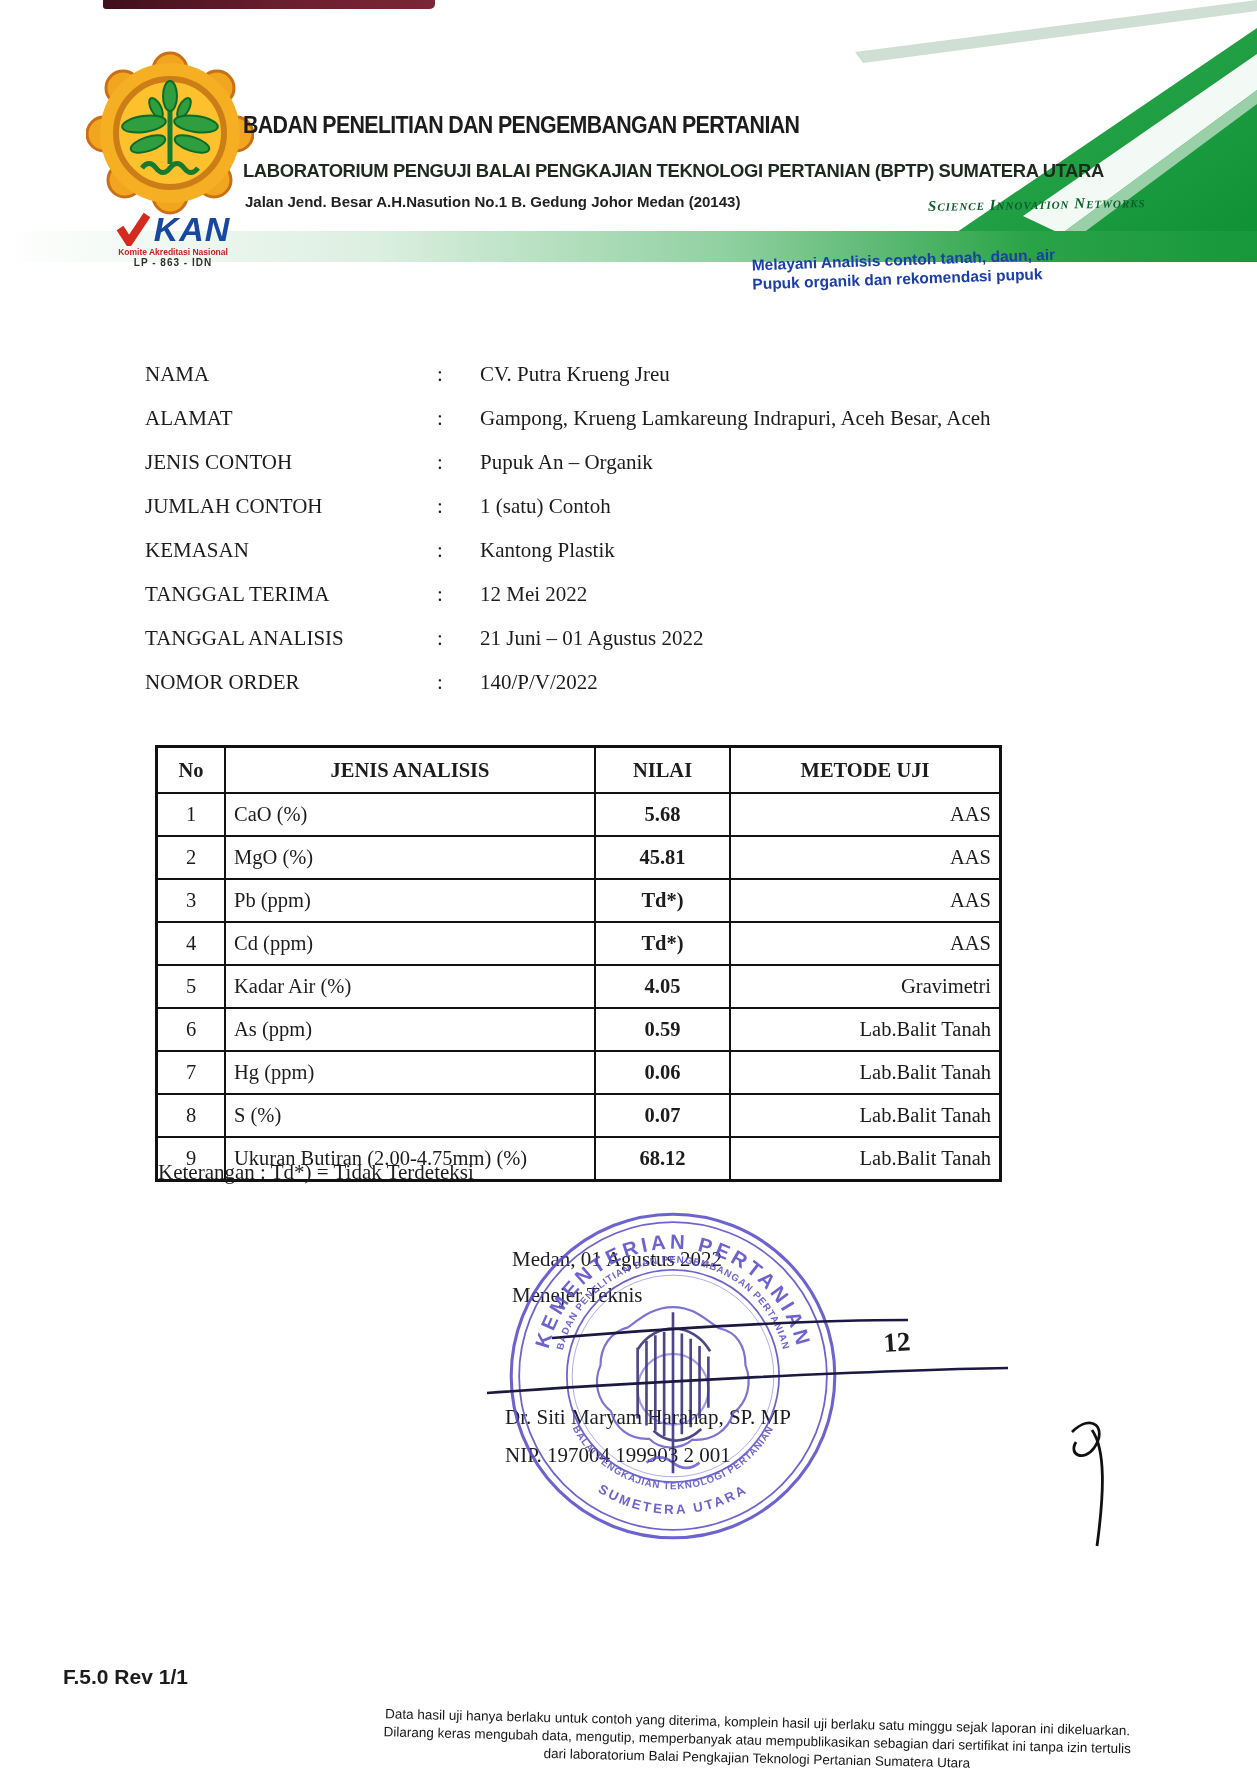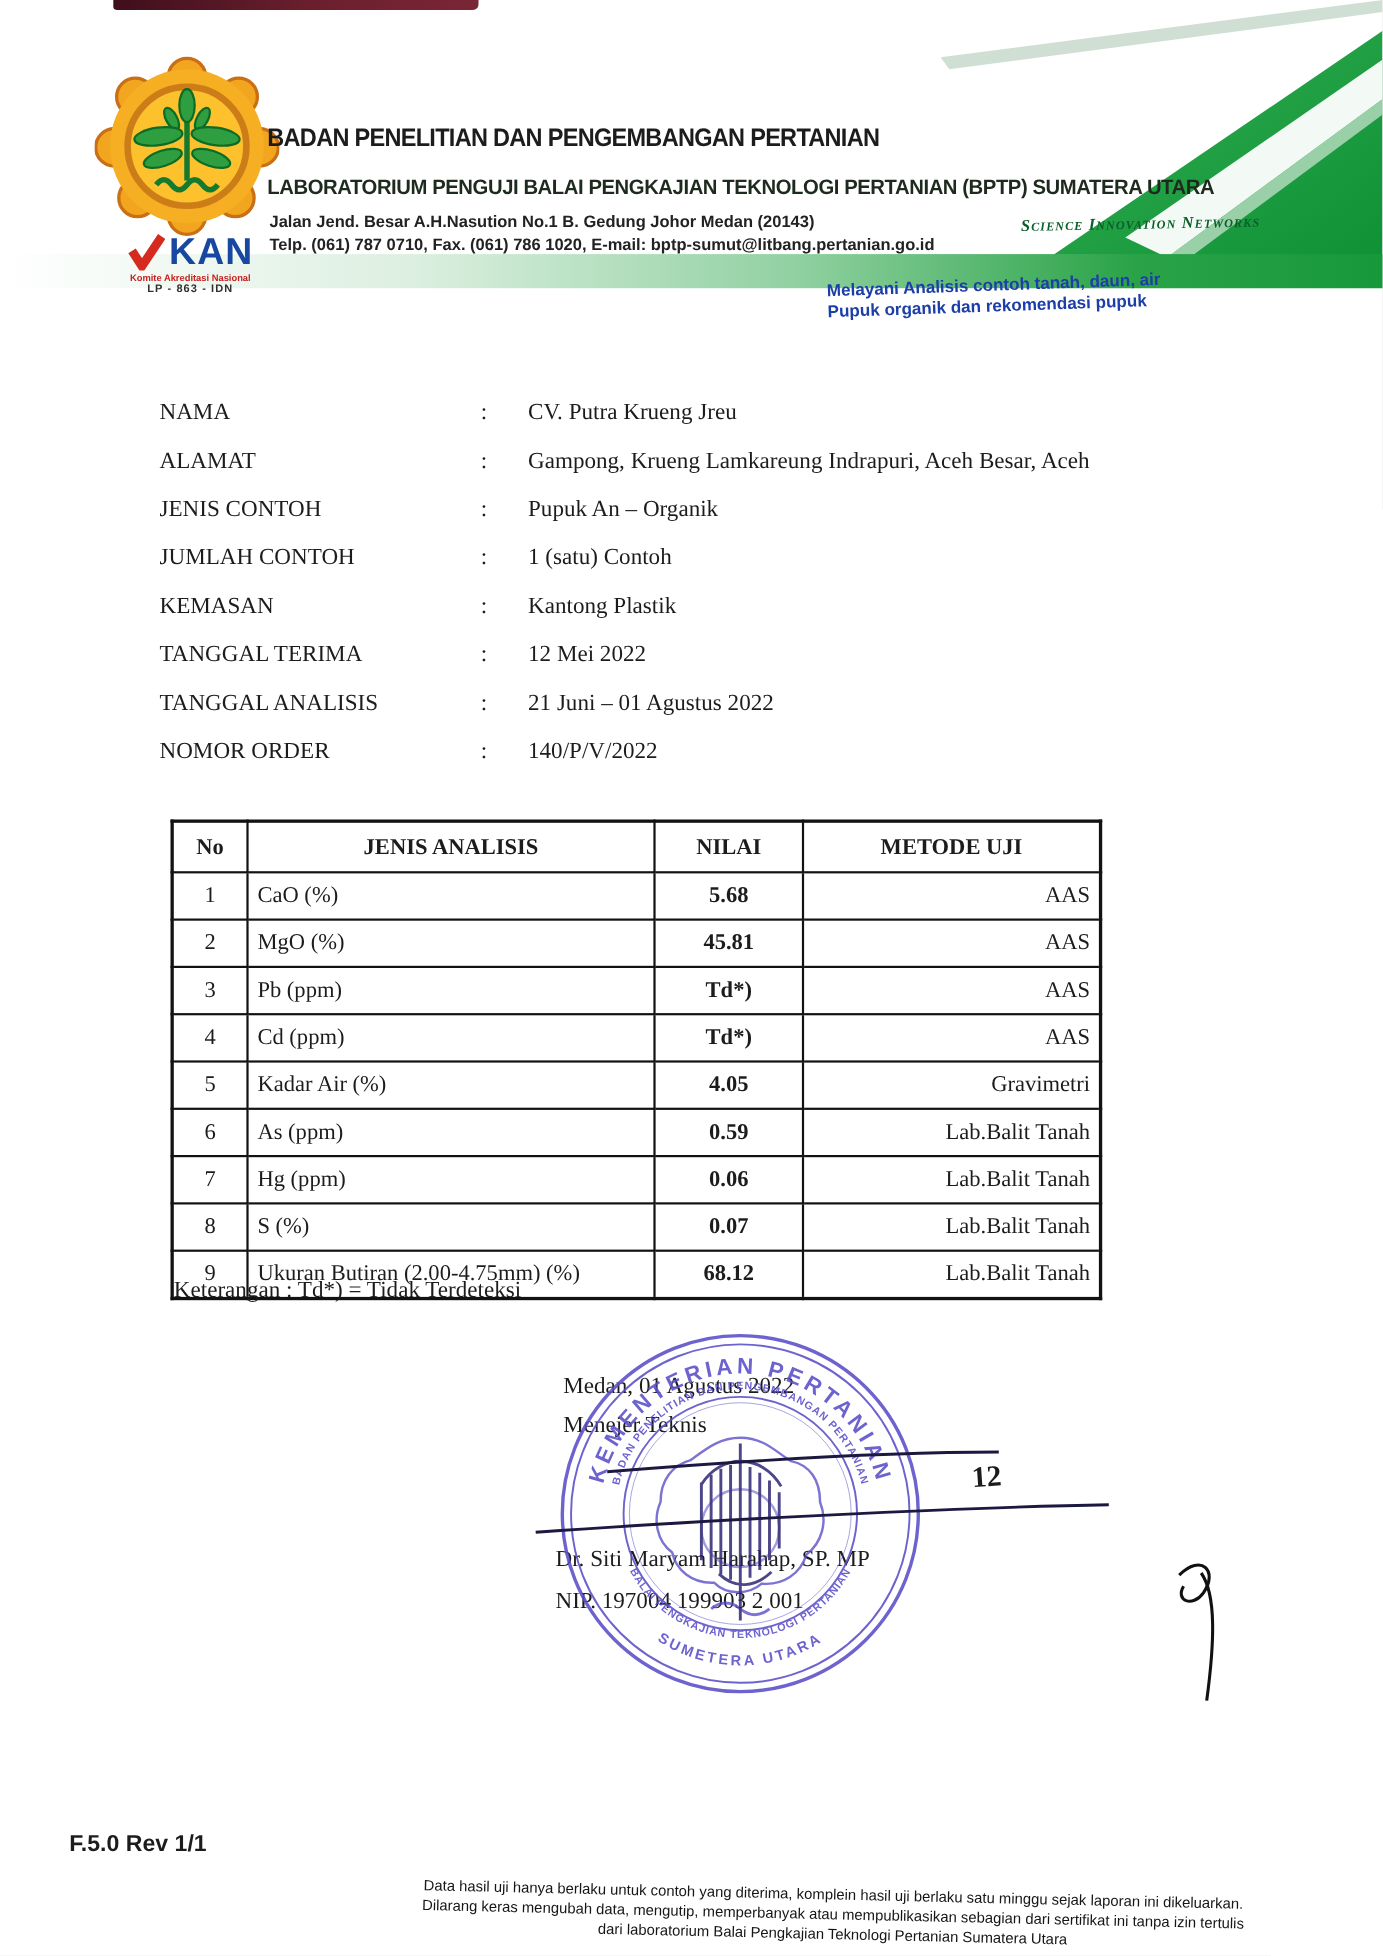--- a/index.html
+++ b/index.html
@@ -25,21 +25,21 @@
   .hdr-addr1{position:absolute; left:245px; top:193px; font-family:"Liberation Sans",sans-serif;
     font-weight:bold; font-size:15px; color:#222;}
   .hdr-addr2{position:absolute; left:245px; top:214px; font-family:"Liberation Sans",sans-serif;
     font-weight:bold; font-size:15px; color:#222;}
   .hdr-tagline{position:absolute; left:928px; top:196px; font-family:"Liberation Serif",serif;
     font-weight:bold; font-style:italic; font-variant:small-caps; font-size:15px;
     color:#0a5f2a; letter-spacing:1px; transform:rotate(-1deg); white-space:nowrap;}
   .logo-svg{position:absolute; left:86px; top:44px; width:168px; height:172px;}
   .kan{position:absolute; left:88px; top:212px; width:170px; text-align:center;}
   .kan-row{display:flex; align-items:center; justify-content:center; gap:4px;}
-  .kan-word{font-family:"Liberation Sans",sans-serif; font-weight:900; 
+  .kan-word{font-family:"Liberation Sans",sans-serif; font-weight:900; font-style:italic;
     font-size:34px; color:#1747a0; letter-spacing:1px; line-height:1;}
   .kan-sub1{font-family:"Liberation Sans",sans-serif; font-size:8.5px; font-weight:bold; color:#c52222; margin-top:1px;}
   .kan-sub2{font-family:"Liberation Sans",sans-serif; font-size:10px; font-weight:bold; color:#30302e; letter-spacing:1px;}
   
   .promo{position:absolute; left:752px; top:250px; width:310px; color:#1c3ea8;
     font-family:"Liberation Sans",sans-serif; font-weight:bold; font-size:15.5px;
     line-height:19px; transform:rotate(-2deg);}
   .doc-title{position:absolute; left:360px; top:283px; font-size:23px; font-weight:bold;
     letter-spacing:0.4px; white-space:nowrap;}
   
@@ -129,21 +129,20 @@
       </svg>
       <span class="kan-word">KAN</span>
     </div>
     <div class="kan-sub1">Komite Akreditasi Nasional</div>
     <div class="kan-sub2">LP - 863 - IDN</div>
   </div>
 
   <div class="hdr-org">BADAN PENELITIAN DAN PENGEMBANGAN PERTANIAN</div>
   <div class="hdr-lab">LABORATORIUM PENGUJI BALAI PENGKAJIAN TEKNOLOGI PERTANIAN (BPTP) SUMATERA UTARA</div>
   <div class="hdr-addr1">Jalan Jend. Besar A.H.Nasution No.1 B. Gedung Johor Medan (20143)</div>
-  <div class="hdr-addr2">Telp. (061) 787 0710, Fax. (061) 786 1020, E-mail: bptp-sumut@litbang.pertanian.go.id</div>
   <div class="hdr-tagline">Science Innovation Networks</div>
 
   <div class="promo">
     <div>Melayani Analisis contoh tanah, daun, air</div>
     <div>Pupuk organik dan rekomendasi pupuk</div>
   </div>
 
 
   <div class="fields">
     <div class="frow" style="top:0">

